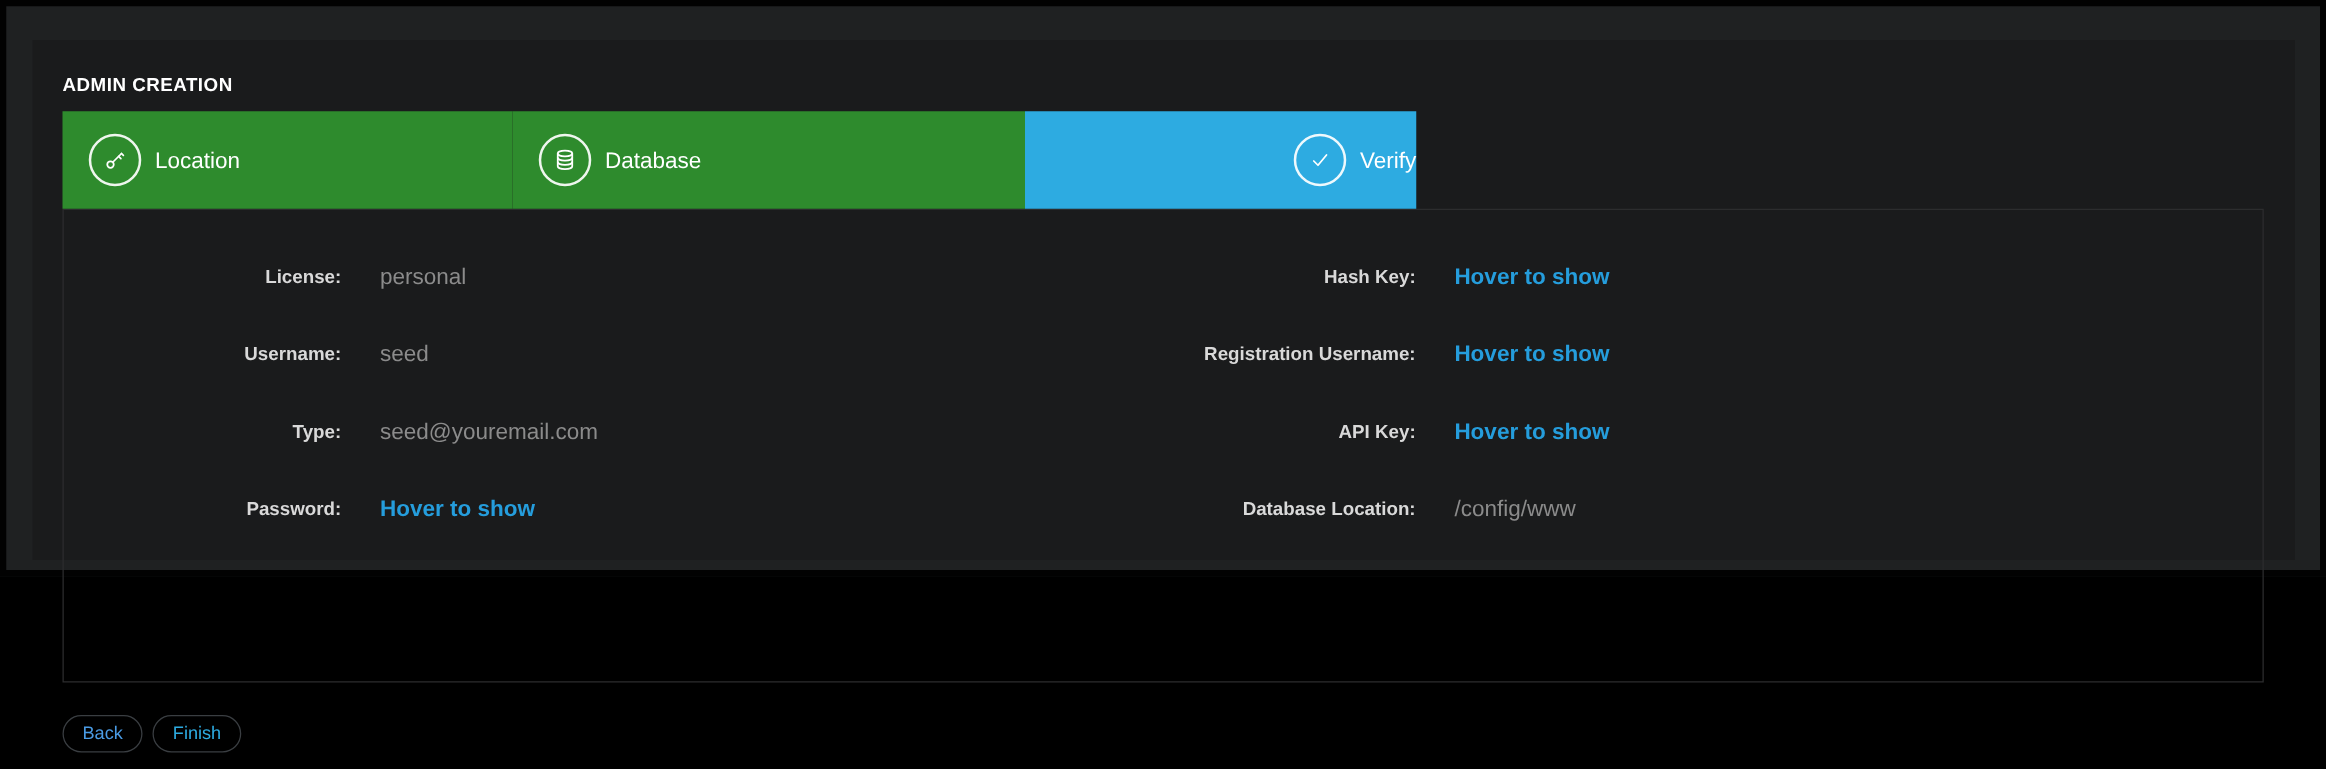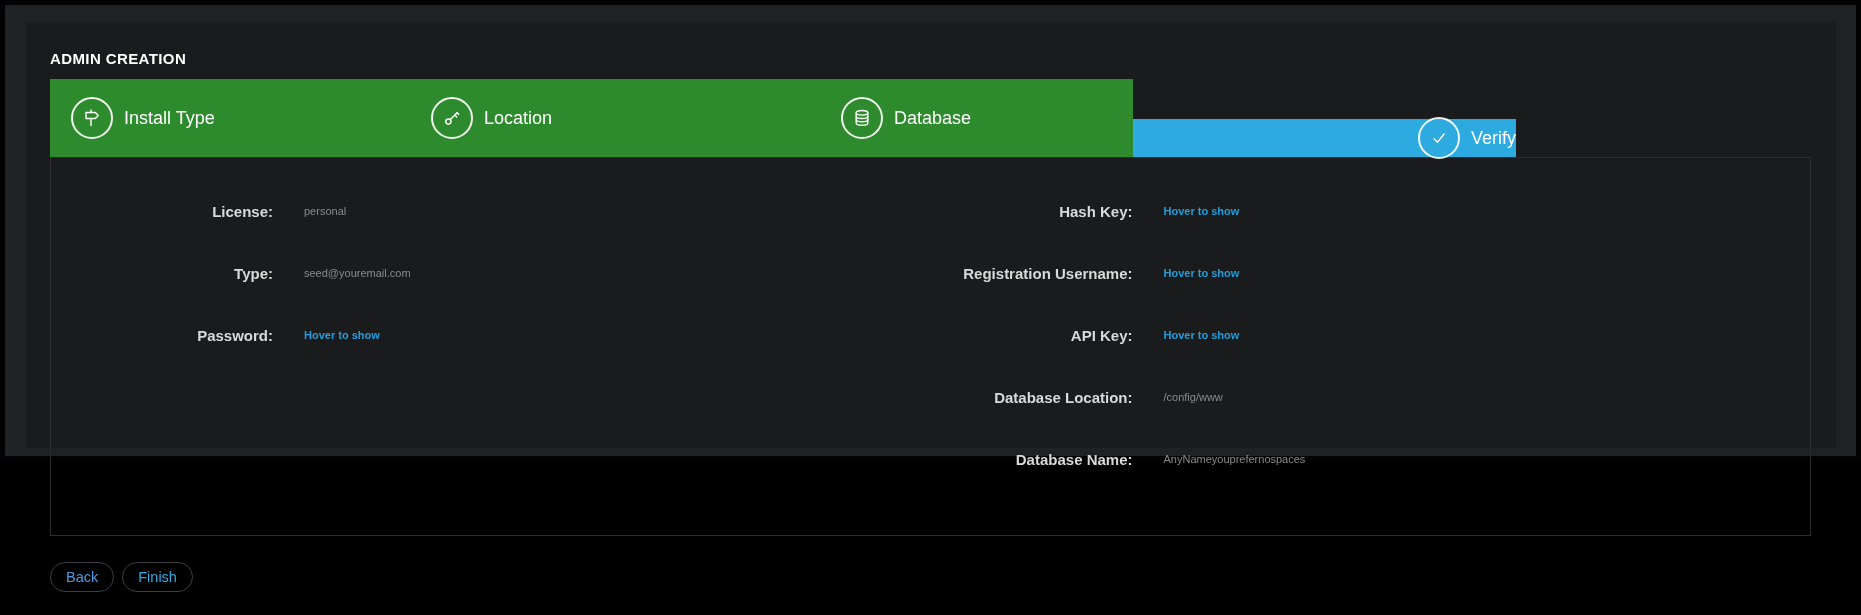--- a/index.html
+++ b/index.html
@@ -6,21 +6,21 @@
   body {
     font-family: "Liberation Sans", "DejaVu Sans", sans-serif;
     background:#000;
     width:1861px; height:615px;
     overflow:hidden;
   }
   .screen {
     width:1861px; height:461px;
     background: var(--page_bg, #1f2122);
     border:5px solid #020202;
-    padding:17px 20px 8px 21px;
+    padding:27px 20px 8px 21px;
   }
   .panel {
     width:100%; height:100%;
     background: var(--panel_bg, #1a1b1c);
     padding:28px 25px 8px 24px;
   }
   .panel-title {
     color:#ffffff;
     font-size:15px;
     font-weight:bold;
@@ -84,21 +84,21 @@
     text-align:right;
     margin-right:31px;
     color:#d9d9d9;
     font-size:15px;
     font-weight:bold;
     white-space:nowrap;
   }
   .summary-col.right .summary-label { width:202px; }
   .summary-value {
     color:#8b8b8b;
-    font-size:11px;
+    font-size:18px;
     white-space:nowrap;
   }
   .summary-value.hover-link {
     color: var(--link_blue, #259ddc);
     font-weight:bold;
     cursor:pointer;
   }
   
   .footer-buttons {
     margin-top:26px;
@@ -124,30 +124,20 @@
 
 <div class="screen">
   <div class="panel">
 
     <div class="panel-title">ADMIN CREATION</div>
 
     <div class="wizard">
       <div class="step completed">
         <span class="step-circle">
           <svg width="24" height="24" viewBox="0 0 24 24" fill="none" stroke="#ffffff" stroke-width="1.4" stroke-linecap="round" stroke-linejoin="round">
-            <path d="M11 4 V6.5"></path>
-            <path d="M6 6.5 H15.3 L18.3 9.5 L15.3 12.5 H6 Z"></path>
-            <path d="M11 12.5 V19.5"></path>
-          </svg>
-        </span>
-        <span class="step-label">Install Type</span>
-      </div>
-      <div class="step completed">
-        <span class="step-circle">
-          <svg width="24" height="24" viewBox="0 0 24 24" fill="none" stroke="#ffffff" stroke-width="1.4" stroke-linecap="round" stroke-linejoin="round">
             <circle cx="8.4" cy="15.6" r="2.6"></circle>
             <path d="M10.4 13.6 L17.2 6.8"></path>
             <path d="M14.9 9.1 L16.7 10.9"></path>
             <path d="M17.2 6.8 L18.7 8.3"></path>
           </svg>
         </span>
         <span class="step-label">Location</span>
       </div>
       <div class="step completed">
         <span class="step-circle">
@@ -170,20 +160,24 @@
       </div>
     </div>
 
     <div class="summary-box">
       <div class="summary-col left">
         <div class="summary-row">
           <span class="summary-label">License:</span>
           <span class="summary-value">personal</span>
         </div>
         <div class="summary-row">
+          <span class="summary-label">Username:</span>
+          <span class="summary-value">seed</span>
+        </div>
+        <div class="summary-row">
           <span class="summary-label">Type:</span>
           <span class="summary-value">seed@youremail.com</span>
         </div>
         <div class="summary-row">
           <span class="summary-label">Password:</span>
           <span class="summary-value hover-link">Hover to show</span>
         </div>
       </div>
       <div class="summary-col right">
         <div class="summary-row">
@@ -194,24 +188,20 @@
           <span class="summary-label">Registration Username:</span>
           <span class="summary-value hover-link">Hover to show</span>
         </div>
         <div class="summary-row">
           <span class="summary-label">API Key:</span>
           <span class="summary-value hover-link">Hover to show</span>
         </div>
         <div class="summary-row">
           <span class="summary-label">Database Location:</span>
           <span class="summary-value">/config/www</span>
-        </div>
-        <div class="summary-row">
-          <span class="summary-label">Database Name:</span>
-          <span class="summary-value">AnyNameyouprefernospaces</span>
         </div>
       </div>
     </div>
 
     <div class="footer-buttons">
       <button class="btn btn-back">Back</button>
       <button class="btn btn-finish">Finish</button>
     </div>
 
   </div>

